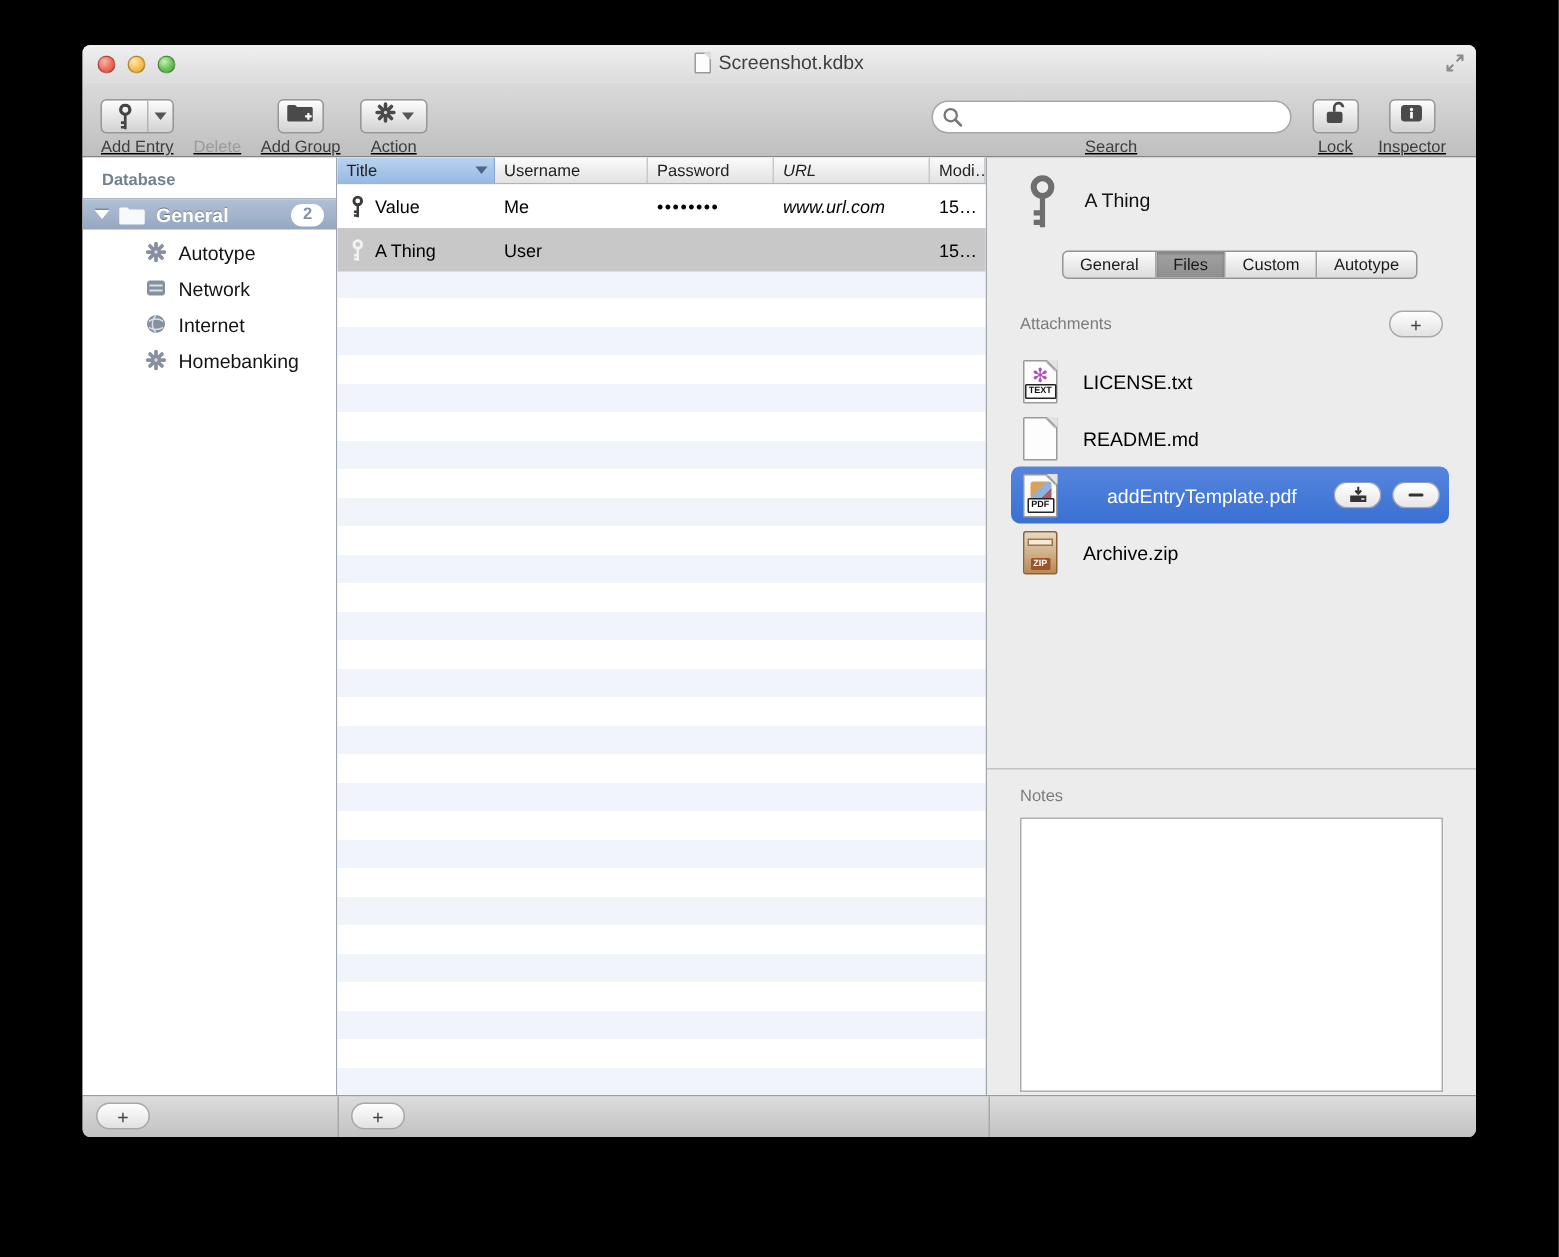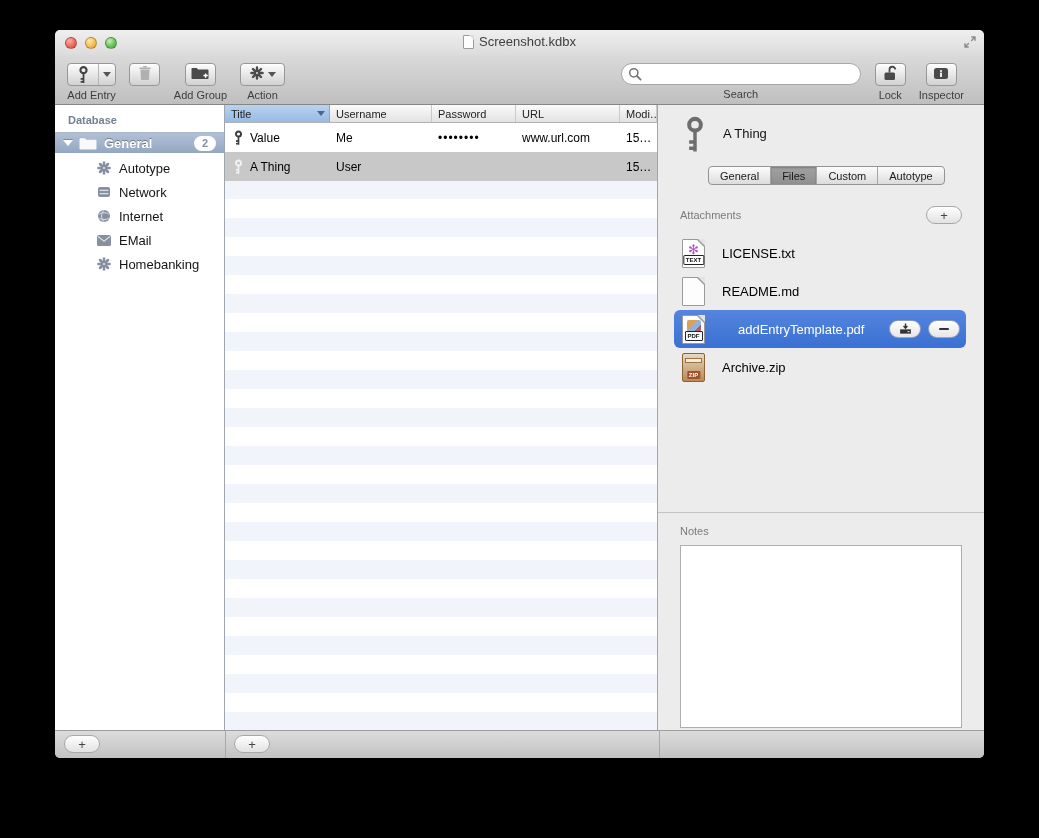--- a/index.html
+++ b/index.html
@@ -19,21 +19,21 @@
   .light.green  { background:radial-gradient(circle at 35% 30%, #c8f0b8, #69c258 55%, #4fa843); }
   .titletext { position:absolute; left:0; right:0; top:4px; text-align:center; font-size:13px; color:#3f3f3f;
                display:flex; justify-content:center; align-items:flex-end; gap:5px; }
   .docicon { width:11px; height:14px; background:#fdfdfd; border:1px solid #9a9a9a; border-radius:1px; position:relative; }
   .docicon::before { content:""; position:absolute; right:-1px; top:-1px; border-style:solid; border-width:0 5px 5px 0;
                      border-color:transparent #dcdcdc transparent transparent; }
   .fsicon { position:absolute; right:7px; top:5px; }
 
   
   .toolbar { height:50px; flex:0 0 50px; background:linear-gradient(#dadada,#bfbfbf);
-             border-bottom:1px solid #868686; display:flex; align-items:flex-start; padding:8px 20px 0 12px; }
+             border-bottom:1px solid #868686; display:flex; align-items:flex-end; padding:8px 20px 0 12px;text-decoration:underline; }
   .titem { display:flex; flex-direction:column; align-items:center; margin-right:13px; }
   .tlabel { font-size:11px; color:#3d3d3d; margin-top:3px; white-space:nowrap; }
   .tbtn { height:23px; border:1px solid #979797; border-radius:4px;
           background:linear-gradient(#fdfdfd,#d2d2d2); box-shadow:inset 0 1px 0 #fff;
           display:flex; align-items:center; justify-content:center; color:#444; cursor:default; }
   .tbtn.seg { padding:0; }
   .seg-main { width:30px; display:flex; align-items:center; justify-content:center; height:100%; }
   .seg-arrow { width:17px; height:100%; border-left:1px solid #b5b5b5; display:flex; align-items:center; justify-content:center; }
   .tbtn.single { width:31px; }
   .tbtn.action { width:45px; gap:4px; }
@@ -77,21 +77,21 @@
   .thead { height:18px; flex:0 0 18px; display:flex; background:linear-gradient(#fbfbfb,#e2e2e2);
            border-bottom:1px solid #b2b2b2; font-size:11px; color:#222; }
   .th { display:flex; align-items:center; padding-left:6px; border-right:1px solid #c9c9c9; position:relative; white-space:nowrap; overflow:hidden; }
   .th.sorted { background:linear-gradient(#bad2ee,#97bae5); border-right-color:#86a9d4; }
   .sortarrow { display:none; position:absolute; right:4px; top:6px; width:0; height:0;
                border-left:4px solid transparent; border-right:4px solid transparent; border-top:5px solid #4a668a; }
   .th.sorted .sortarrow { display:block; }
   .col-title { width:105px; flex:0 0 105px; }
   .col-username { width:102px; flex:0 0 102px; }
   .col-password { width:84px; flex:0 0 84px; }
-  .col-url { width:104px; flex:0 0 104px; }
+  .col-url { width:104px; flex:0 0 104px;font-style:italic; }
   .col-modified { flex:1; }
   .tbody { flex:1; background:repeating-linear-gradient(180deg,#fff 0 19px,#f1f5fb 19px 38px); }
   .trow { height:29px; display:flex; align-items:center; font-size:12px; color:#000; background:#fff; }
   .trow.selected { background:#c8c8c8; }
   .trow .cell { padding-left:6px; white-space:nowrap; overflow:hidden; }
   .cell-title { display:flex; align-items:center; gap:7px; padding-left:9px !important; }
   .rowkey { color:#3c3c3c; display:flex; flex:0 0 auto; }
   .trow.selected .rowkey { color:#f2f2f2; }
   .pwdots { letter-spacing:1px; }
 
@@ -318,30 +318,20 @@
 
               <svg class="g-globe" width="14" height="14" viewBox="0 0 14 14">
                 <circle cx="7" cy="7" r="6" fill="currentColor"></circle>
                 <path d="M2.2 5.2c2.6-2 7-2 9.6 0M2.4 9.2c2.6 2 6.6 2 9.2 0M7 1.2c-3.2 3.2-3.2 8.4 0 11.6" stroke="#d9e0e8" stroke-width="1" fill="none"></path>
               </svg>
 
             </span>
             <span class="sb-item-label">Internet</span>
           </div>
 
-          <div class="sb-item">
-            <span class="sb-ico icon-envelope">
-
-              <svg class="g-envelope" width="14" height="11" viewBox="0 0 14 11">
-                <rect width="14" height="11" rx="1.6" fill="currentColor"></rect>
-                <path d="M.8 1.3 7 6.3l6.2-5" stroke="#d9e0e8" stroke-width="1.1" fill="none"></path>
-              </svg>
-            </span>
-            <span class="sb-item-label">EMail</span>
-          </div>
 
           <div class="sb-item">
             <span class="sb-ico icon-gear">
               <svg class="g-gear" width="14" height="14" viewBox="0 0 14 14">
                 <g stroke="currentColor" stroke-width="2.5" stroke-linecap="round">
                   <path d="M7 1.4v11.2M1.4 7h11.2M3 3l8 8M11 3l-8 8"></path>
                 </g>
                 <circle cx="7" cy="7" r="2.8" fill="currentColor"></circle>
                 <circle cx="7" cy="7" r="1.1" fill="#d9e0e8"></circle>
               </svg>

